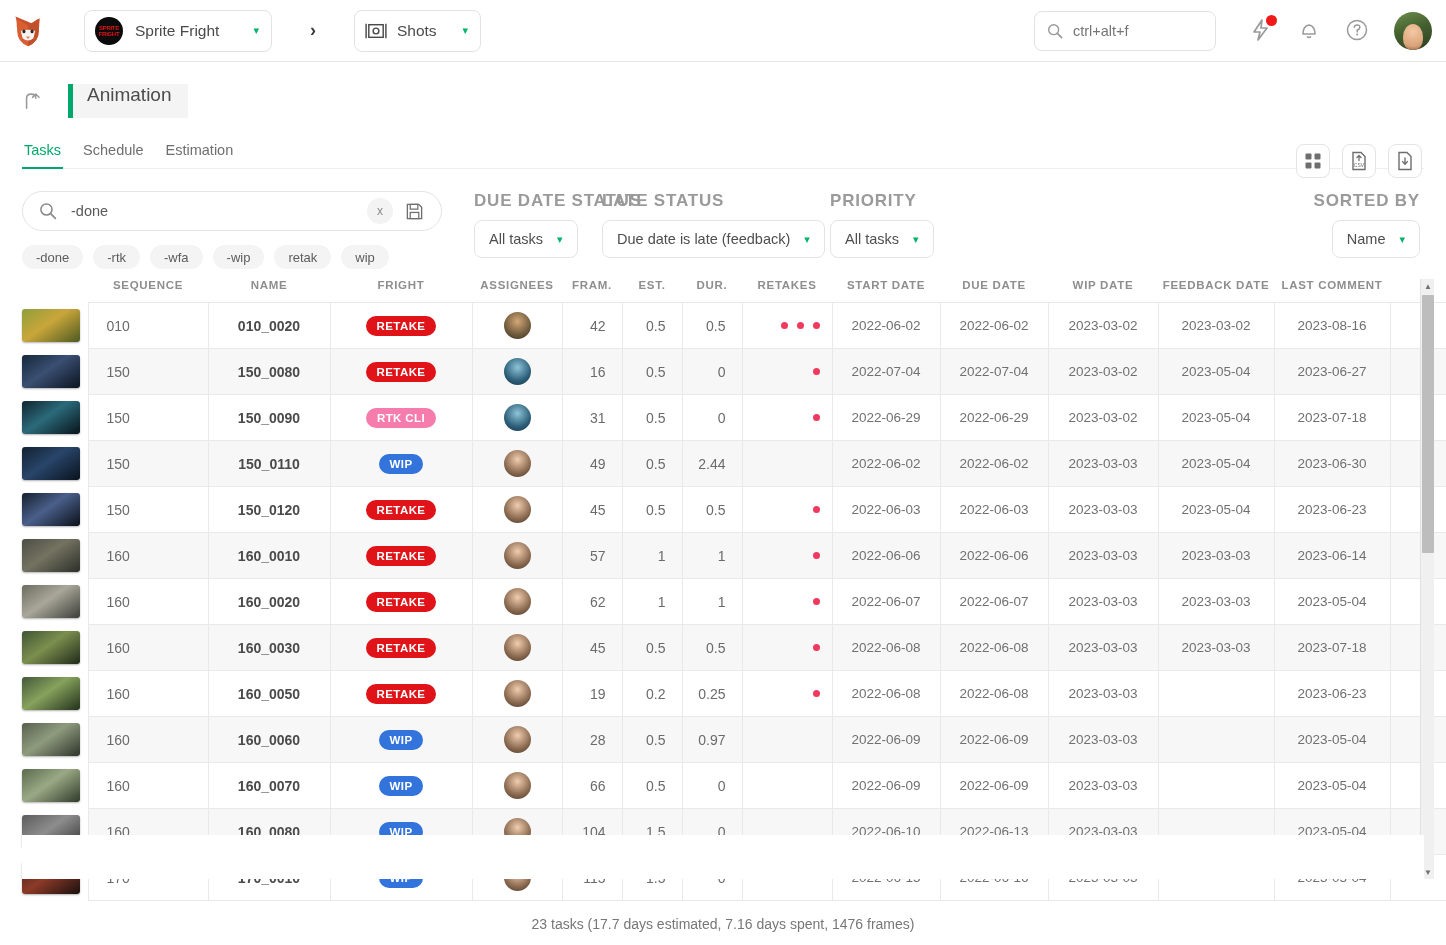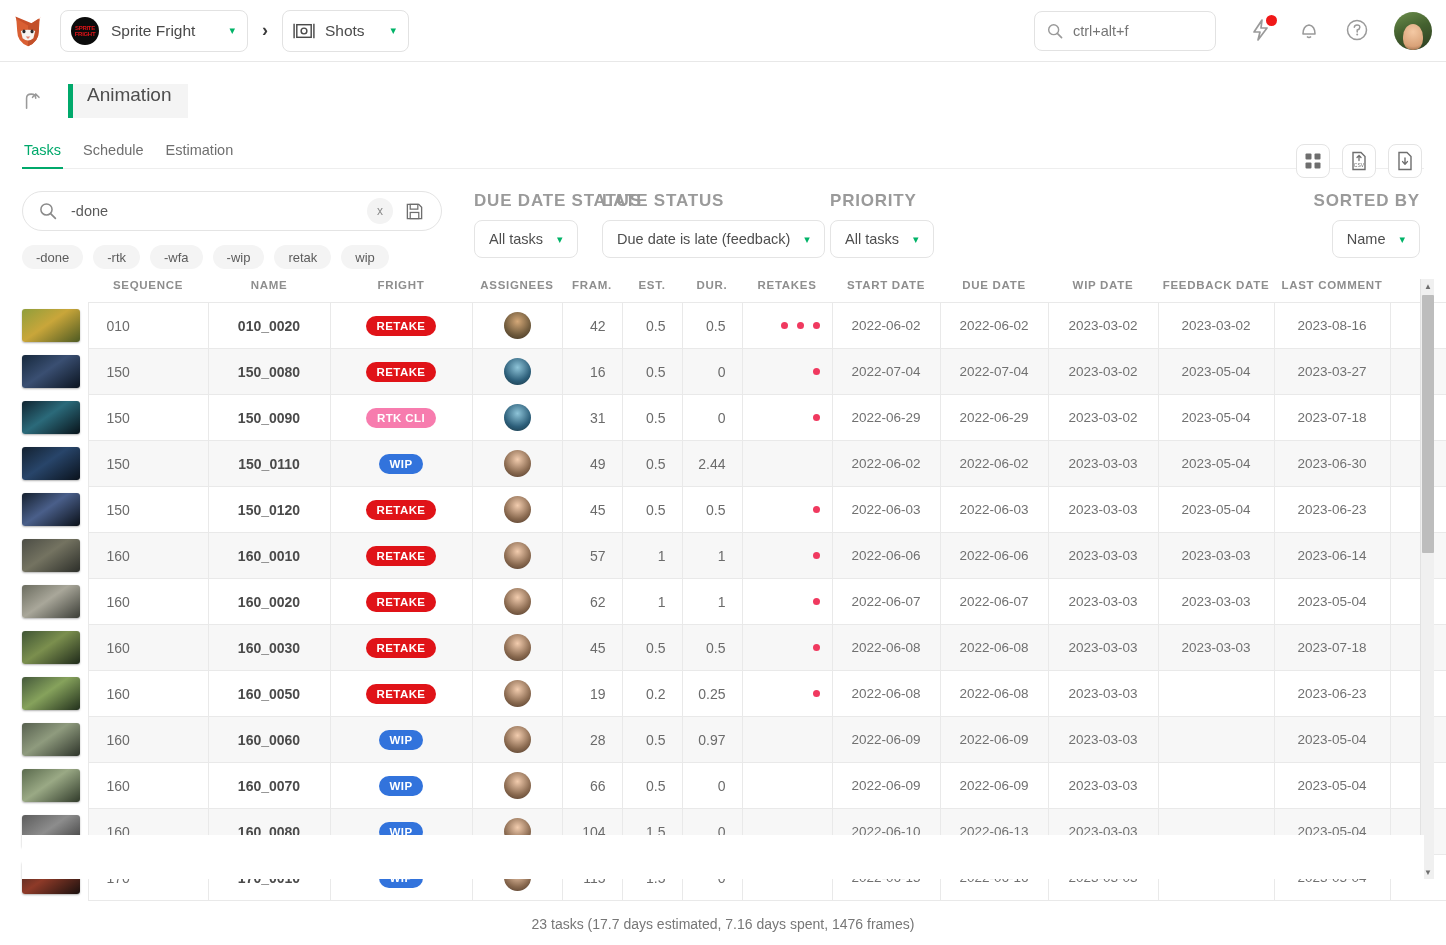--- a/index.html
+++ b/index.html
@@ -12,20 +12,21 @@
     overflow: hidden;
   }
 
   
   .topbar {
     height: 62px;
     border-bottom: 1px solid #e8e8e8;
     display: flex; align-items: center;
     padding: 0 18px 0 10px;
     position: relative;
+    gap: 24px;
   }
   .logo-fox { width: 36px; height: 36px; flex: 0 0 36px; margin-right: 14px; }
   .selector {
     height: 42px;
     border: 1px solid #e2e2e2; border-radius: 8px;
     display: flex; align-items: center;
     padding: 0 12px 0 10px;
     background: #fff;
     cursor: pointer;
   }
@@ -464,21 +465,21 @@
   <td class="bordered num">0</td>
   <td class="bordered">
     <div class="retake-dots">
               <span class="rdot"></span>
             </div>
   </td>
   <td class="bordered date">2022-07-04</td>
   <td class="bordered date">2022-07-04</td>
   <td class="bordered date">2023-03-02</td>
   <td class="bordered date">2023-05-04</td>
-  <td class="bordered date">2023-03-27</td>
+  <td class="bordered date">2023-06-27</td>
   <td class="bordered"></td>
         </tr>
         <tr>
   <td class="thumb-cell">
     <div class="thumb" style="background:linear-gradient(145deg,#102430 0%,#2b6a7a 45%,#08131a 100%)"></div>
   </td>
   <td class="bordered seq">150</td>
   <td class="bordered name-cell">150_0090</td>
   <td class="bordered">
     <span class="badge rtkcli">RTK CLI</span>

